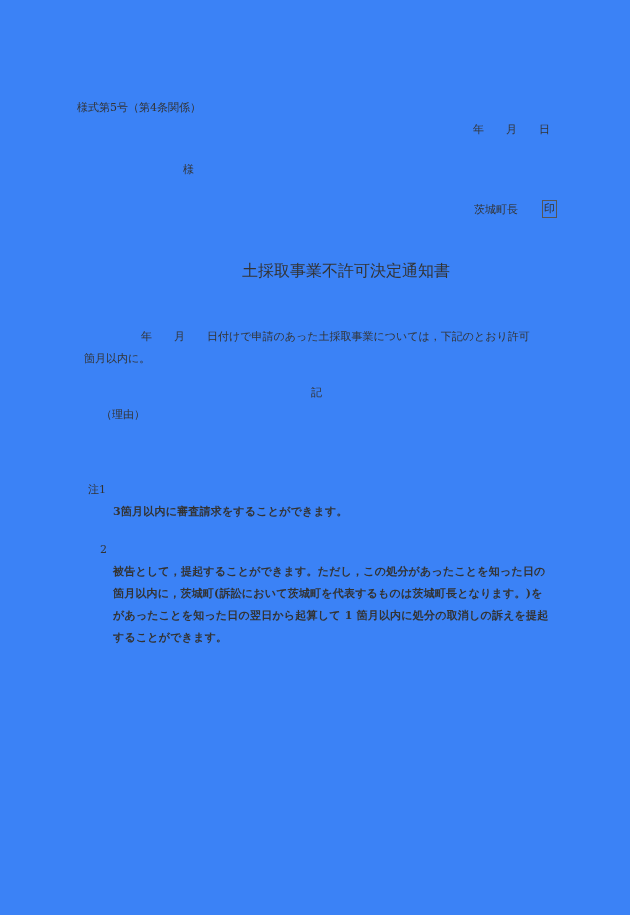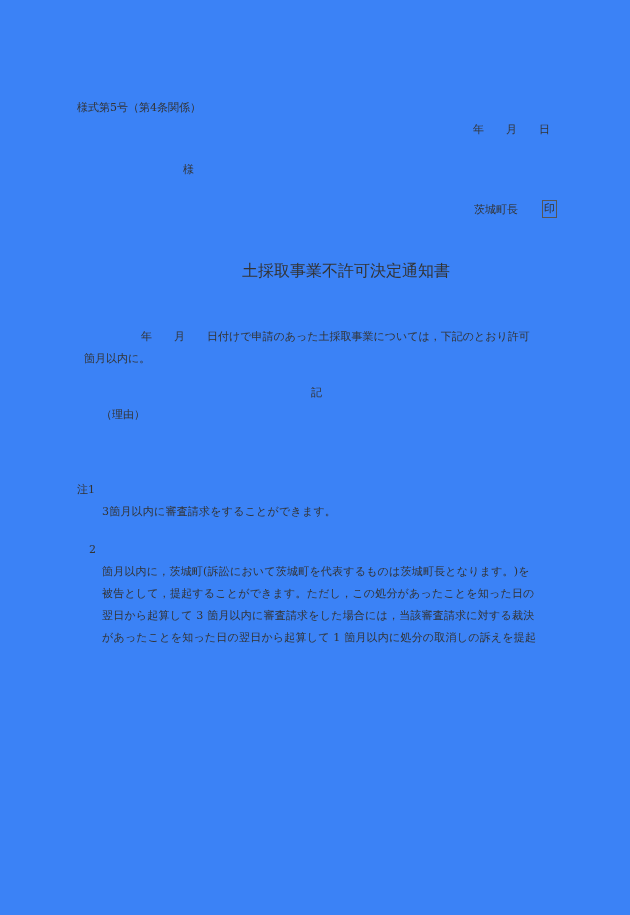--- a/index.html
+++ b/index.html
@@ -45,31 +45,31 @@
       line-height: 22px;
       white-space: normal;
     }
     .body-para .indent { display: inline-block; width: 57px; }
     .body-para .g1 { display: inline-block; width: 22px; }
     .body-para .g2 { display: inline-block; width: 22px; }
     .ki { left: 311px; top: 386px; }
     .reason { left: 77px; top: 408px; margin-left: 24px; }
     .note {
       position: absolute;
-      left: 77px;
+      left: 88px;
       width: 480px;
       line-height: 22px;
     }
     .note-row { display: flex; }
     .note-label { width: 25px; flex: 0 0 25px; white-space: nowrap; }
     .note1 { top: 479px; }
     .note2 { top: 539px; }
     .note2 .note-label { padding-left: 12px; width: 13px; flex: 0 0 25px; box-sizing: border-box; }
     .note-line { white-space: nowrap; letter-spacing: 0.2px; }
-    .note-line.cont { padding-left: 25px; }
+    .note-line.cont { padding-left: 25px; font-weight: bold; }
   </style>
 </head>
 <body>
 
 <div class="page">
 
   <div class="abs form-number">様式第5号（第4条関係）</div>
 
   <div class="abs date-line">
     <span>年</span><span class="gap"></span><span>月</span><span class="gap"></span><span>日</span>
@@ -95,19 +95,19 @@
     <div class="note-row">
       <span class="note-label">注1</span>
     </div>
     <div class="note-line cont">3箇月以内に審査請求をすることができます。</div>
   </div>
 
   <div class="note note2">
     <div class="note-row">
       <span class="note-label">2</span>
     </div>
+    <div class="note-line cont">被告として，提起することができます。ただし，この処分があったことを知った日の</div>
     <div class="note-line cont">箇月以内に，茨城町(訴訟において茨城町を代表するものは茨城町長となります。)を</div>
-    <div class="note-line cont">被告として，提起することができます。ただし，この処分があったことを知った日の</div>
-    <div class="note-line cont">翌日から起算して 3 箇月以内に審査請求をした場合には，当該審査請求に対する裁決</div>
     <div class="note-line cont">があったことを知った日の翌日から起算して 1 箇月以内に処分の取消しの訴えを提起</div>
+    <div class="note-line cont">することができます。</div>
   </div>
 
 </div>
 
 </body></html>

